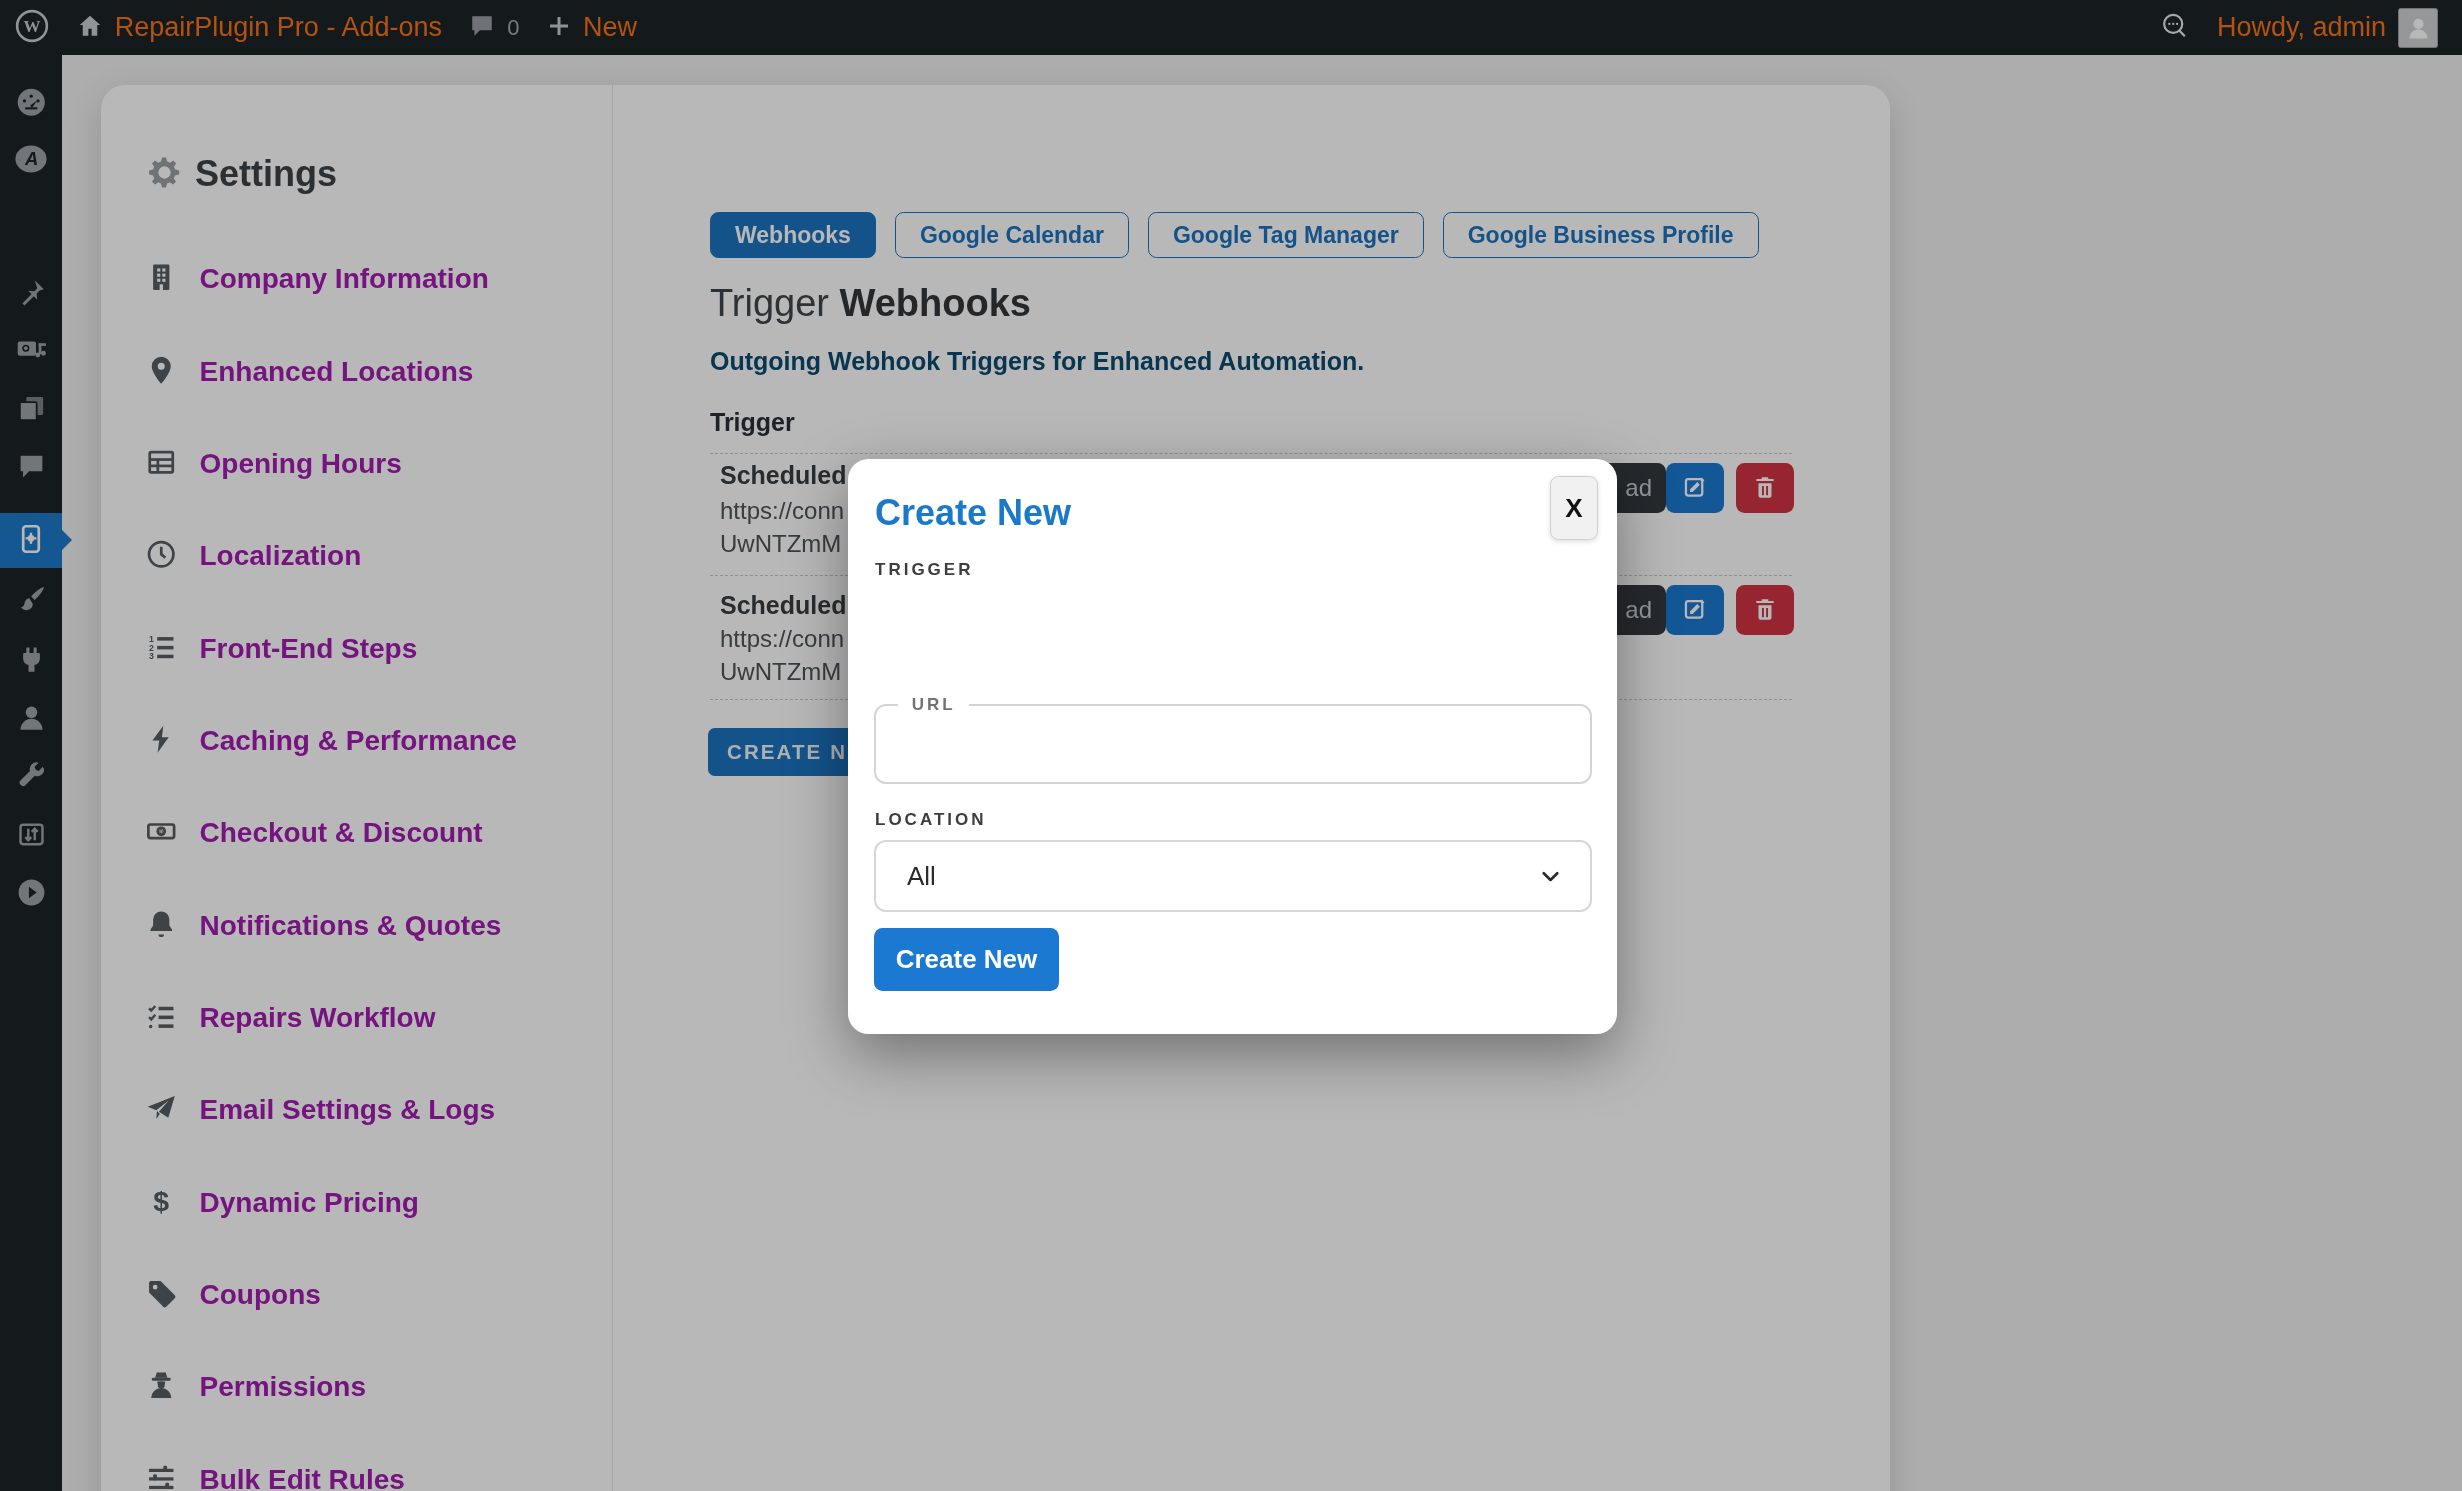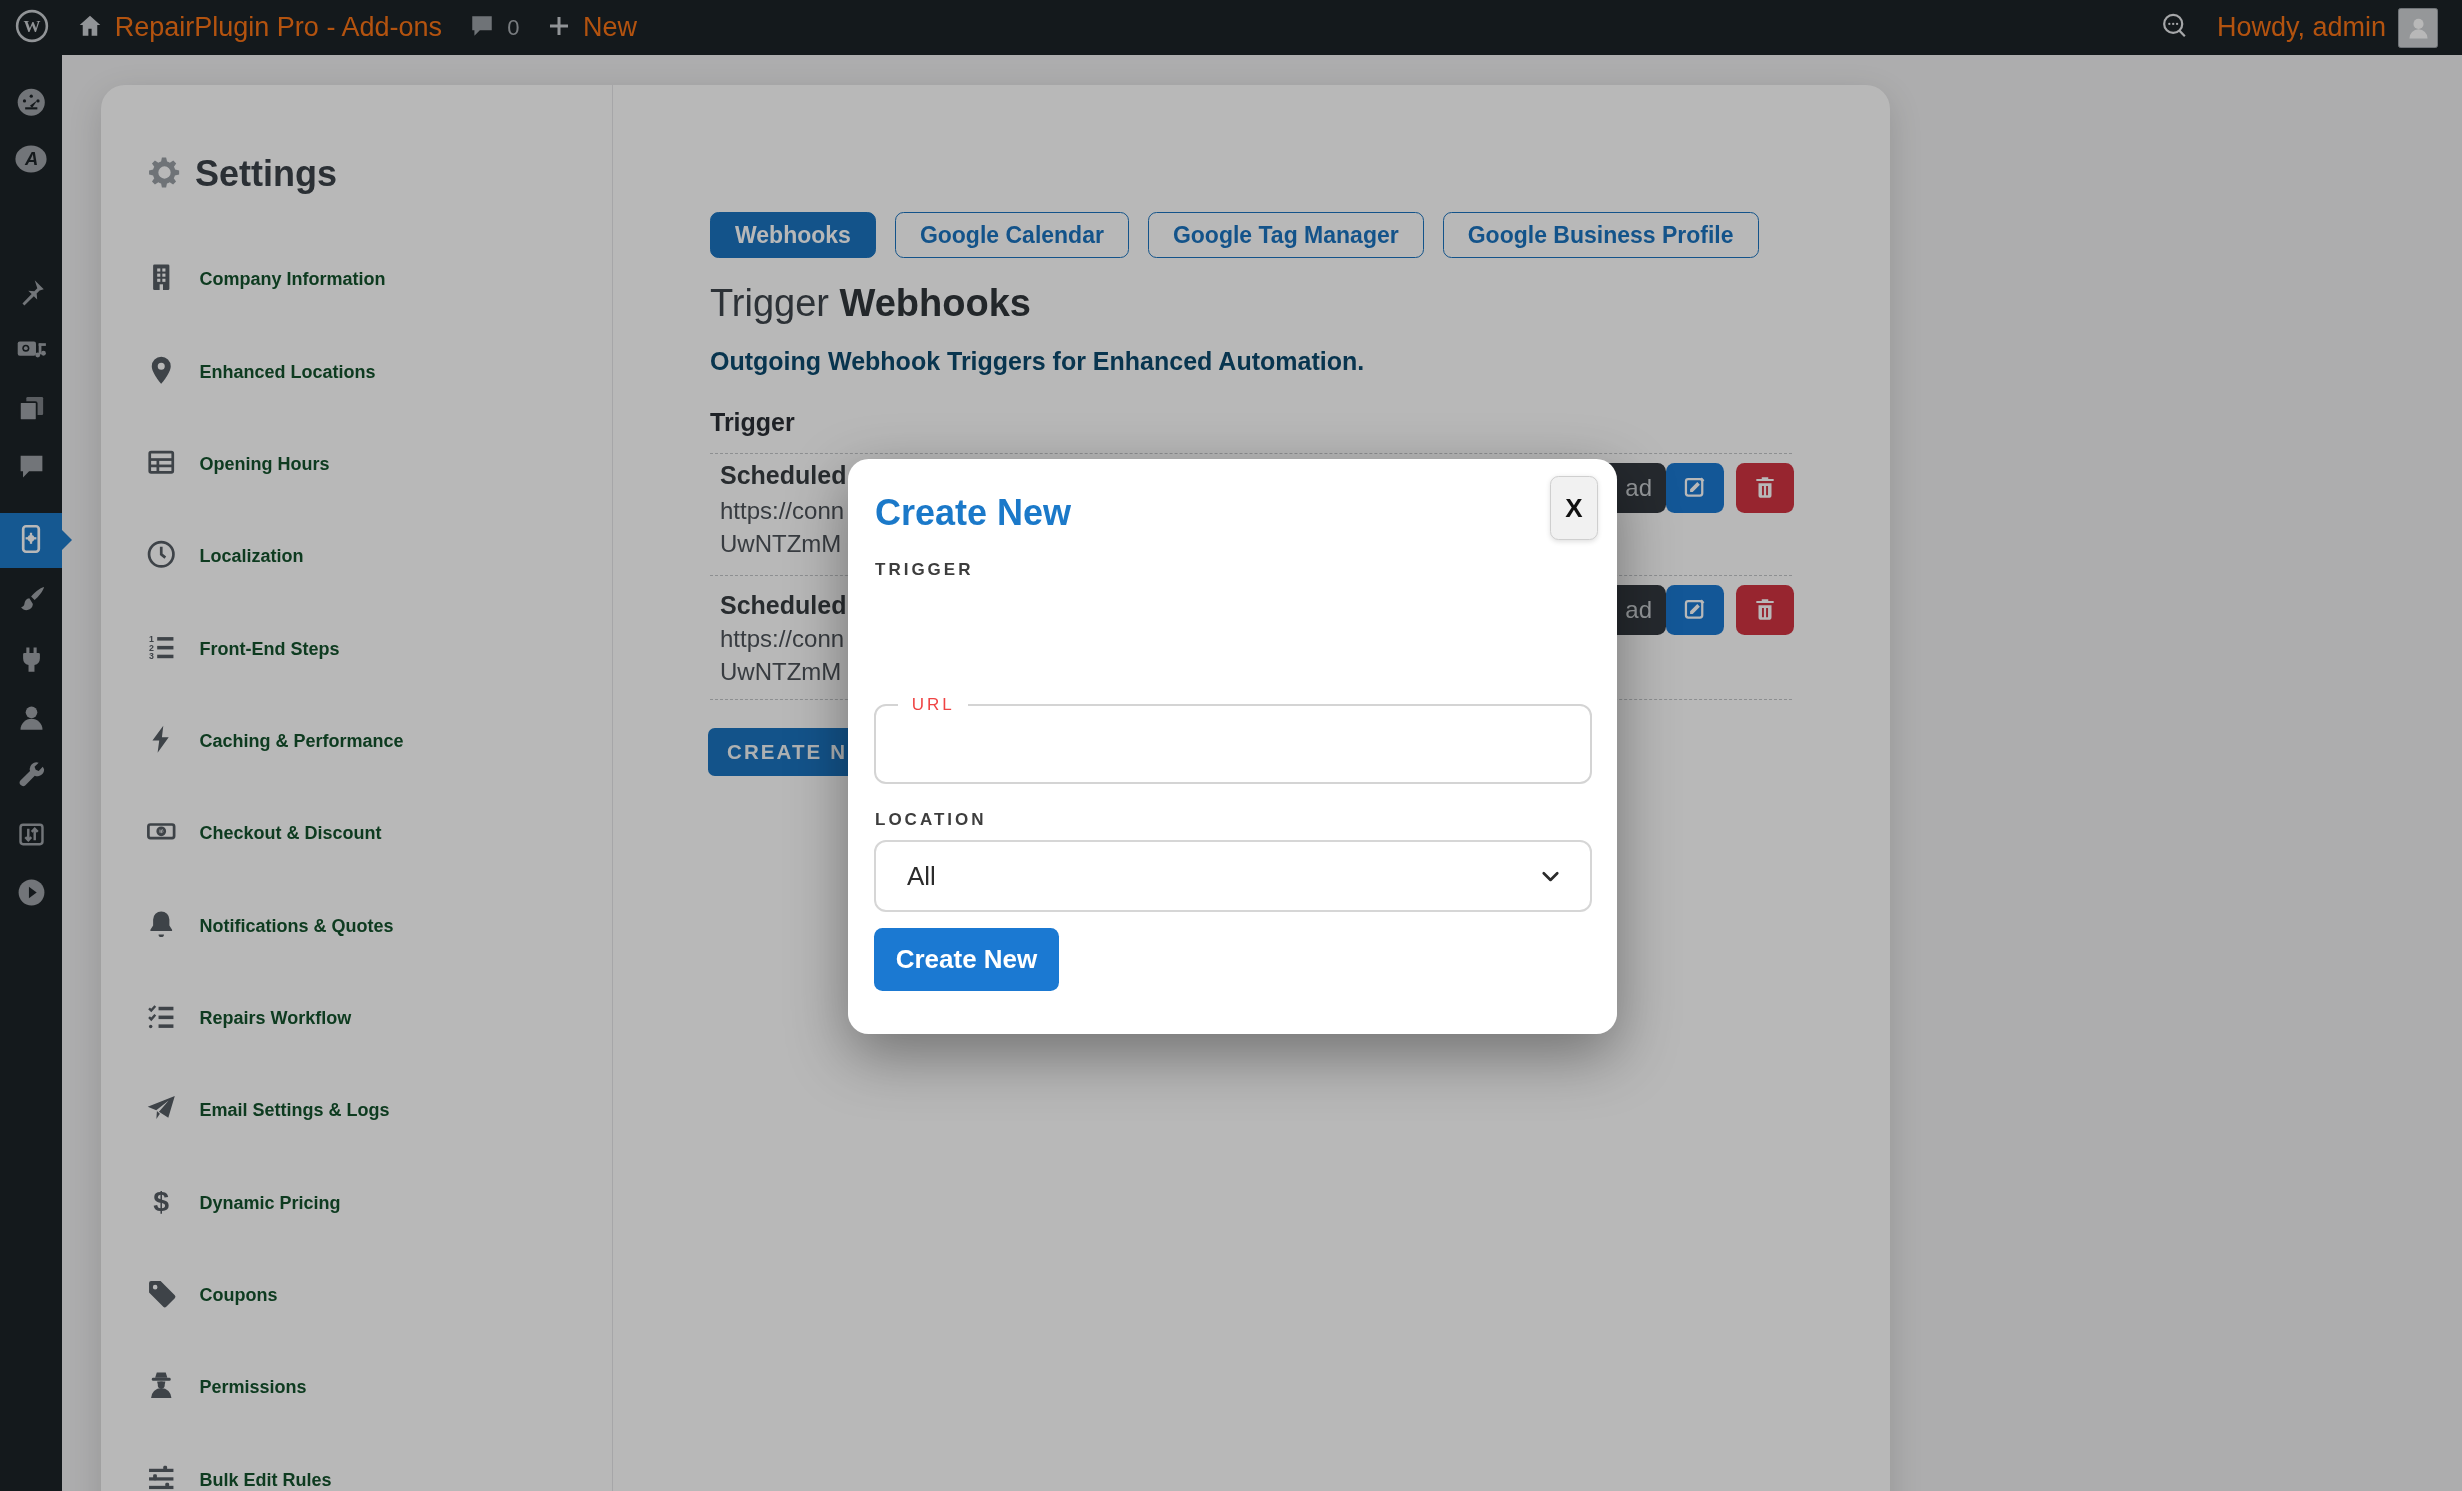--- a/index.html
+++ b/index.html
@@ -25,21 +25,21 @@
     border-bottom:10.3px solid transparent;border-left:10.3px solid #1e7ac9;}
 
   
   #card{position:absolute;left:101px;top:85px;width:1789px;height:1539px;background:#ffffff;
     border-radius:24px;box-shadow:0 10.3px 34px rgba(0,0,0,.14);}
   #side{position:absolute;left:0;top:0;width:511px;height:100%;border-right:1.7px solid #e6e7e9;
     border-radius:24px 0 0 24px;}
   #settings-header{position:absolute;left:44px;top:68px;display:flex;align-items:center;gap:11px;}
   #settings-header .t{font-size:36px;font-weight:800;color:#3c434a;}
   .side-item{position:absolute;left:44px;display:flex;align-items:center;gap:22px;height:38px;cursor:pointer;}
-  .side-item .lbl{font-size:18px;font-weight:600;color:#14532d;white-space:nowrap;}
+  .side-item .lbl{font-size:28px;font-weight:600;color:#a21caf;white-space:nowrap;}
   .side-item svg{flex:0 0 auto;}
 
   
   .abs{position:absolute;}
   #tabs{left:609px;top:127px;display:flex;gap:19px;}
   .tab{height:46px;display:flex;align-items:center;padding:0 24px;border:1.7px solid #1b74bf;
     border-radius:8.5px;color:#1b74bf;font-size:23px;font-weight:600;background:#fff;cursor:pointer;white-space:nowrap;}
   .tab.active{background:#1b74bf;color:#fff;}
   #page-heading{left:609px;top:197px;font-size:38px;color:#3f464d;}
   #page-heading b{font-weight:800;color:#31363b;}
@@ -64,21 +64,21 @@
   #modal-title{position:absolute;left:27px;top:32.5px;font-size:36px;font-weight:700;color:#1b79c9;}
   #modal-close{position:absolute;right:19px;top:17px;width:46px;height:62px;background:#f1f1f1;
     border:1.7px solid #cfcfcf;border-radius:8.5px;box-shadow:0 1.7px 5.1px rgba(0,0,0,.12);
     display:flex;align-items:center;justify-content:center;font-size:26px;font-weight:800;color:#111;cursor:pointer;}
   .m-label{position:absolute;left:27px;font-size:17px;font-weight:700;letter-spacing:3px;color:#3d3d3d;}
   .m-select{position:absolute;left:26px;width:718px;height:72px;border:2.6px solid #d6d6d6;border-radius:12px;
     display:flex;align-items:center;padding-left:31px;box-sizing:border-box;font-size:26px;color:#2b2b2b;cursor:pointer;background:#fff;}
   .m-select svg{position:absolute;right:26px;top:50%;transform:translateY(-50%);}
   #url-fieldset{position:absolute;left:26px;top:236px;width:718px;height:89px;box-sizing:border-box;
     border:2.6px solid #d4d4d4;border-radius:12px;margin:0;padding:0;}
-  #url-fieldset legend{margin-left:22px;padding:0 13.7px;font-size:17px;font-weight:400;letter-spacing:3px;color:#ef4444;margin-top:25px;}
+  #url-fieldset legend{margin-left:22px;padding:0 13.7px;font-size:17px;font-weight:700;letter-spacing:3px;color:#737373;margin-top:25px;}
   #url-input{position:absolute;left:8.5px;top:1.7px;width:667px;height:41px;border:none;outline:none;font-size:24px;
     font-family:inherit;color:#222;background:transparent;}
   #modal-submit{position:absolute;left:26px;top:469px;width:185px;height:63px;background:#1b79d2;border:none;
     border-radius:8.5px;color:#fff;font-size:26px;font-weight:700;cursor:pointer;font-family:inherit;}
 </style>
 </head>
 <body>
 
 <div id="screen">
 

